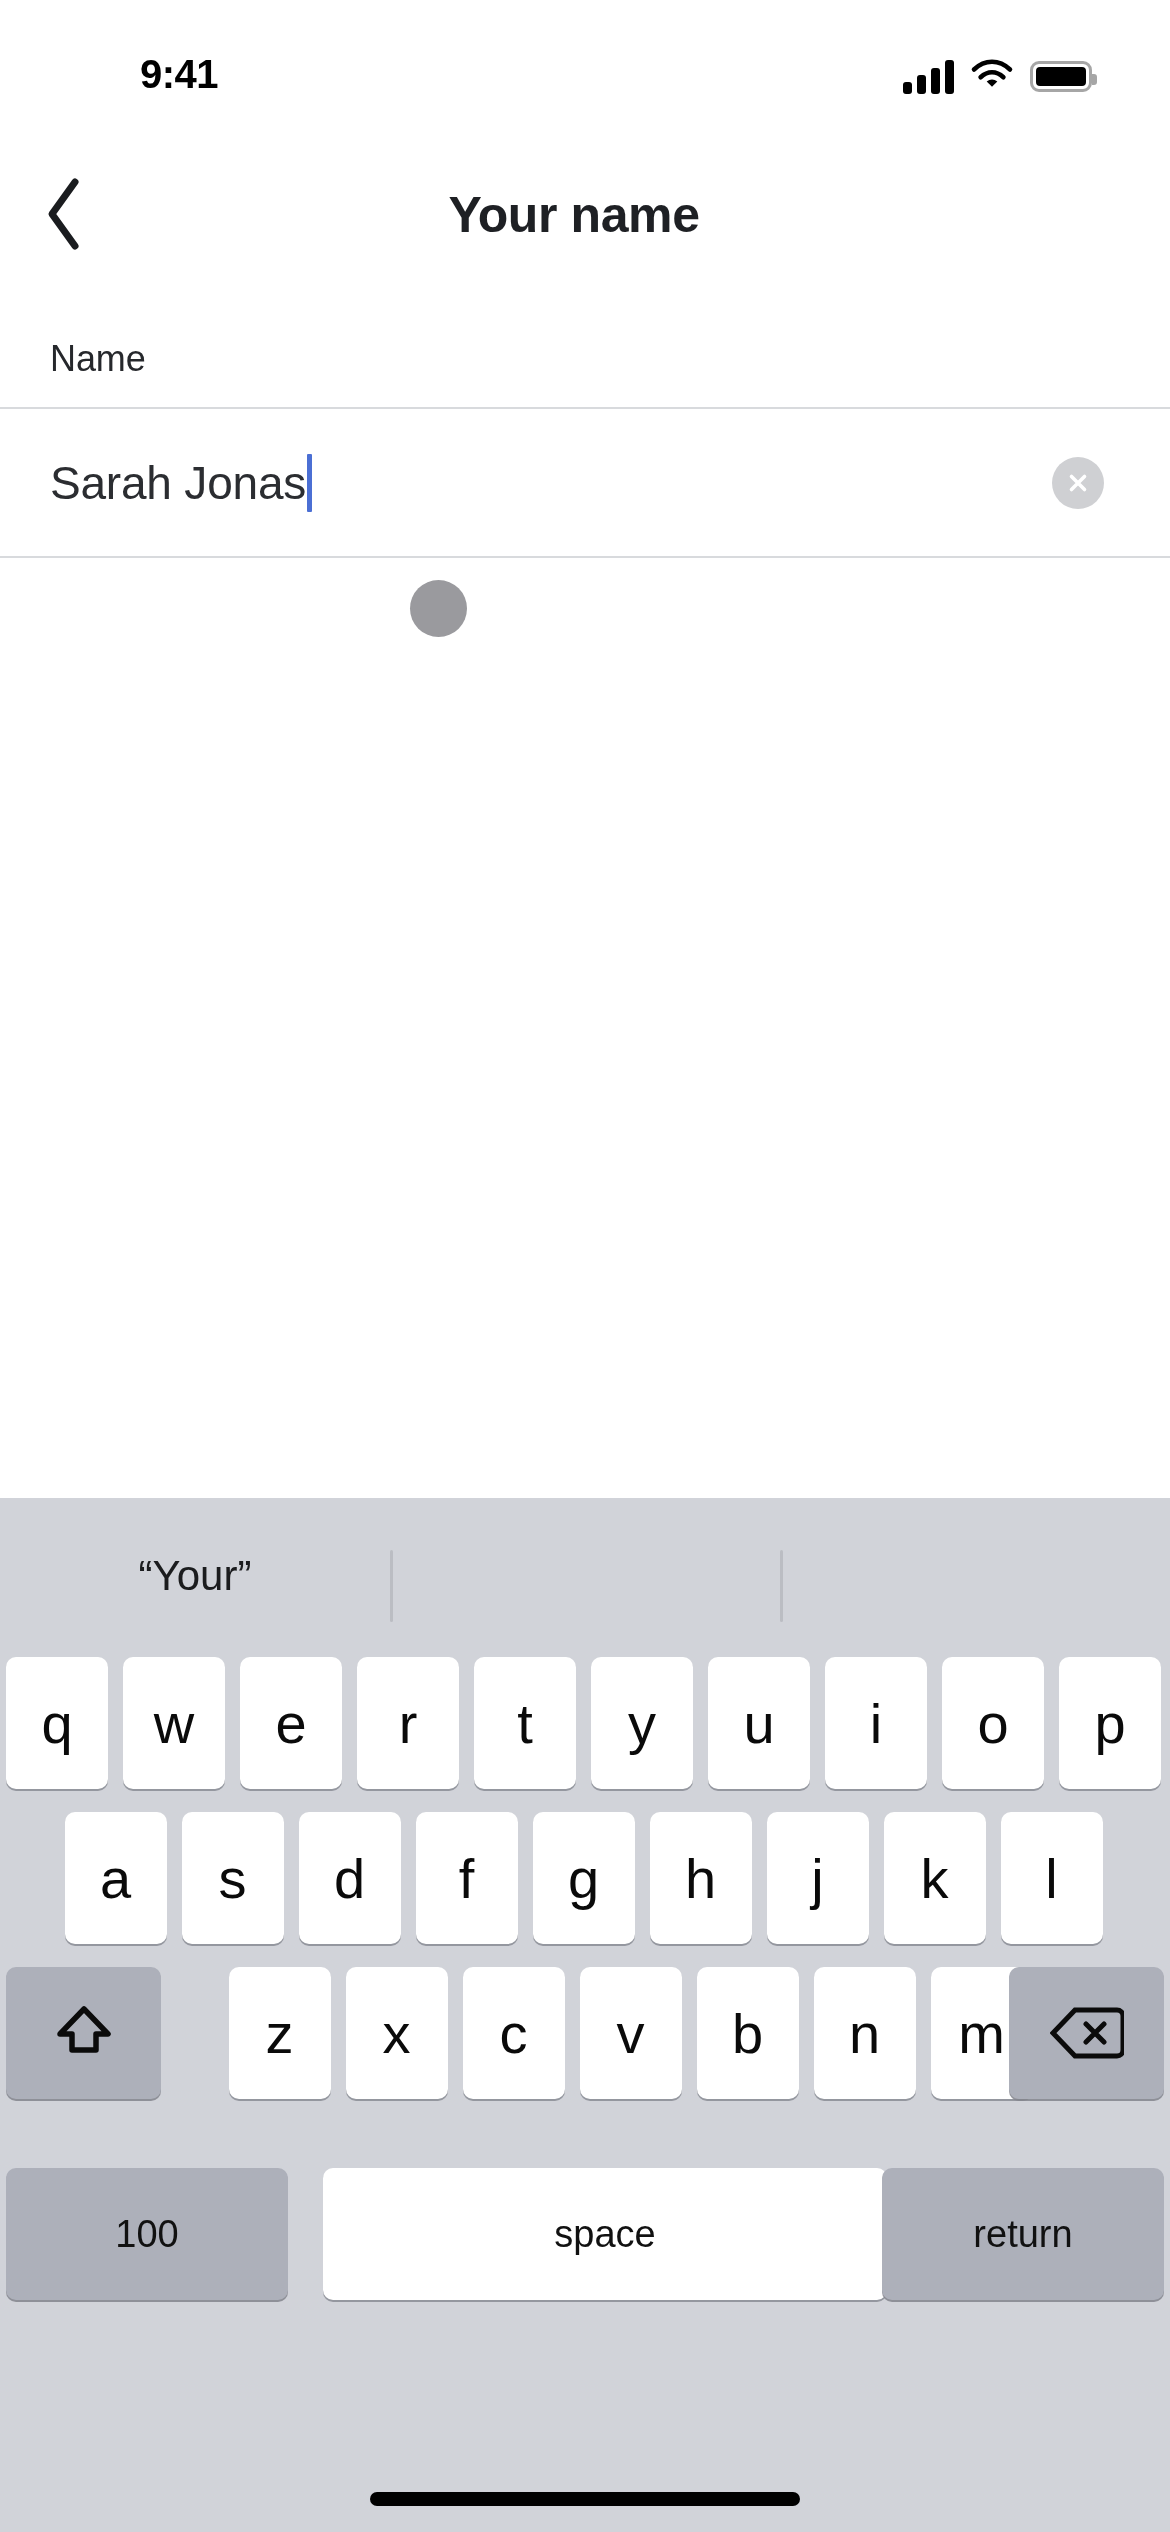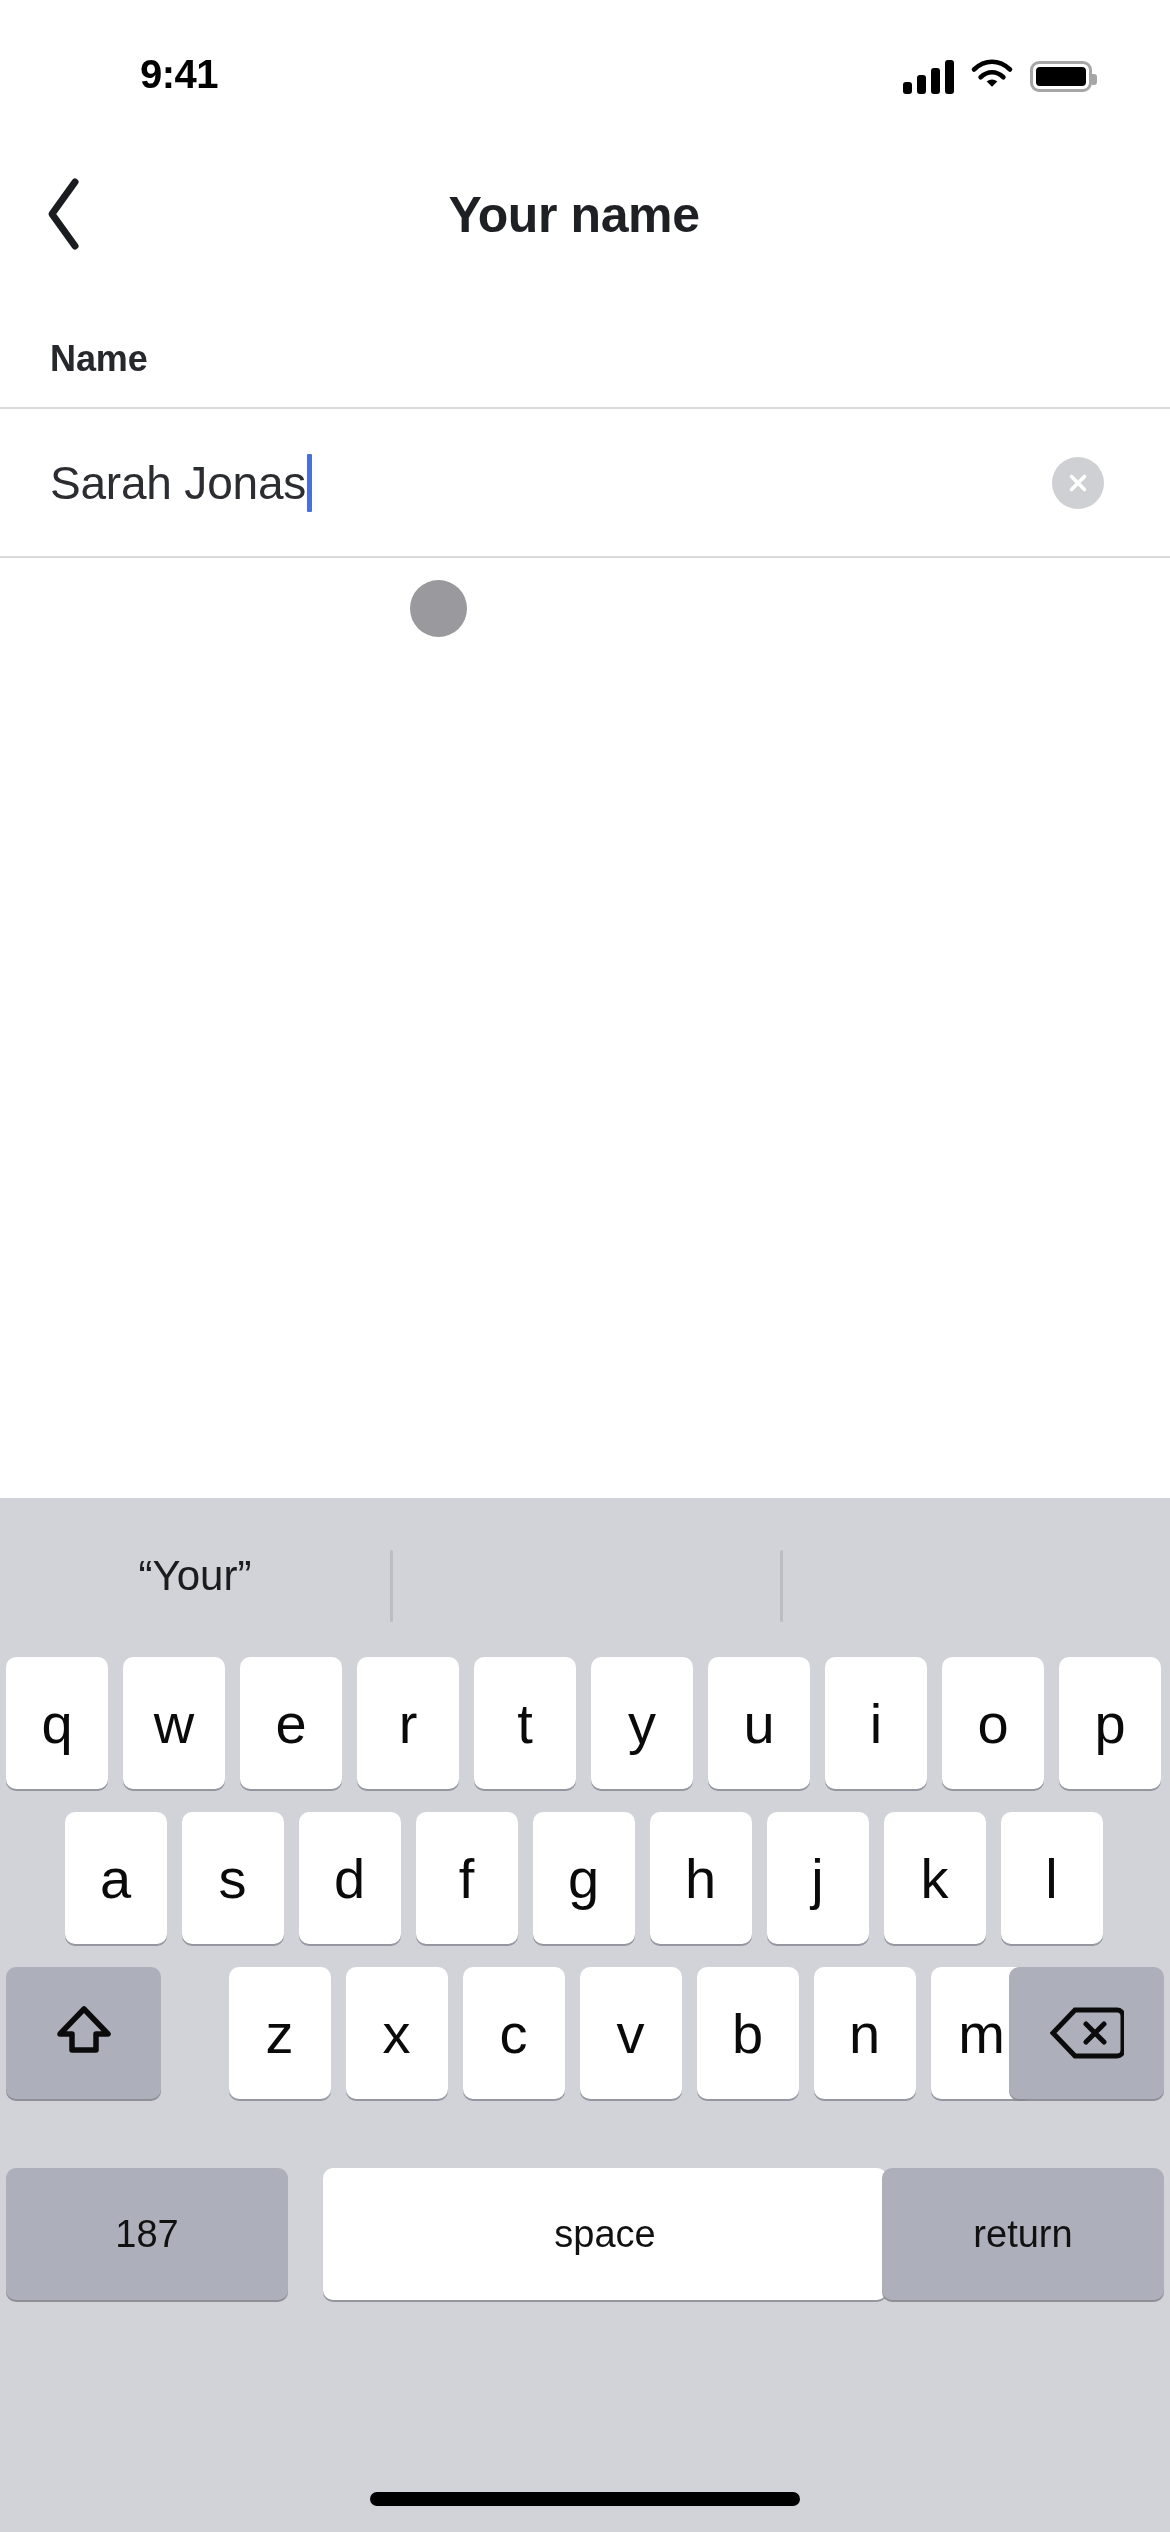--- a/index.html
+++ b/index.html
@@ -73,21 +73,21 @@
   }
 
   
   #section-header {
     position:absolute; top:280px; left:0;
     width:1170px; height:128px;
     background:#ffffff;
   }
   #section-header-label {
     position:absolute; left:50px; bottom:28px;
-    font-size:36px; font-weight:700; color:#26282c;
+    font-size:36px; font-weight:400; color:#26282c;
     letter-spacing:-0.1px;
   }
   .hairline {
     position:absolute; left:0; width:1170px; height:2px;
     background:#d8dadd;
   }
   #hairline-top { top:407px; }
   #hairline-bottom { top:556px; }
 
   #name-field-row {
@@ -276,21 +276,21 @@
         <div class="key" style="left: 579.5px; top: 469px; width: 102px; height: 132px;">v</div>
         <div class="key" style="left: 696.5px; top: 469px; width: 102px; height: 132px;">b</div>
         <div class="key" style="left: 813.5px; top: 469px; width: 102px; height: 132px;">n</div>
         <div class="key" style="left: 930.5px; top: 469px; width: 102px; height: 132px;">m</div>
         <div class="key dark" style="left: 1009px; top: 469px; width: 155px; height: 132px;">
           <svg width="74" height="56" viewBox="0 0 74 56" fill="none">
             <path d="M25 5h42a6 6 0 016 6v34a6 6 0 01-6 6H25L3 28 25 5z" stroke="#0b0b0b" stroke-width="5"></path>
             <path d="M36 19l18 18M54 19L36 37" stroke="#0b0b0b" stroke-width="5" stroke-linecap="round"></path>
           </svg>
         </div>
-        <div class="key dark fn" style="left: 6px; top: 670px; width: 282px; height: 132px;">187</div>
+        <div class="key dark fn" style="left: 6px; top: 670px; width: 282px; height: 132px;">100</div>
         <div class="key space" style="left: 303px; top: 670px; width: 564px; height: 132px; margin-left: 20px;">space</div>
         <div class="key dark fn" style="left: 882px; top: 670px; width: 282px; height: 132px;">return</div>
       </div>
 
     <div id="home-indicator"></div>
   </div>
 
 </div>
 
 </body></html>

